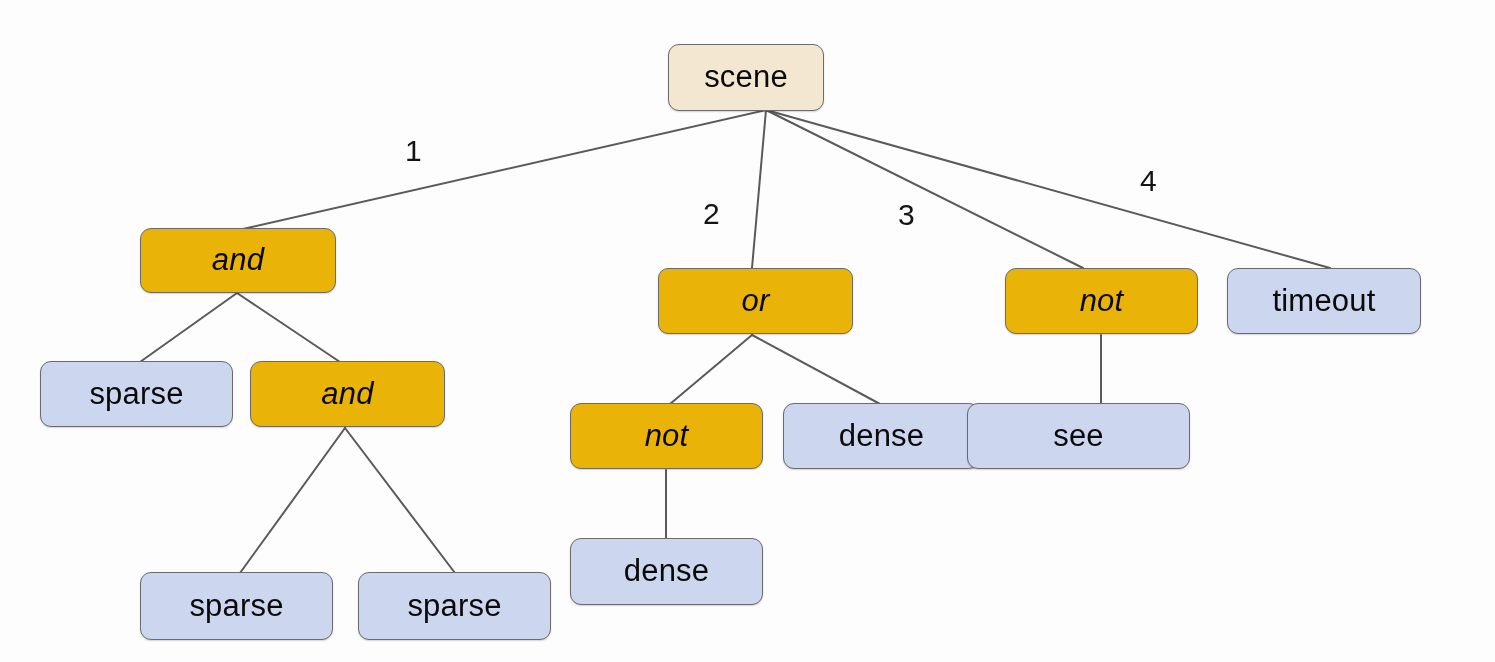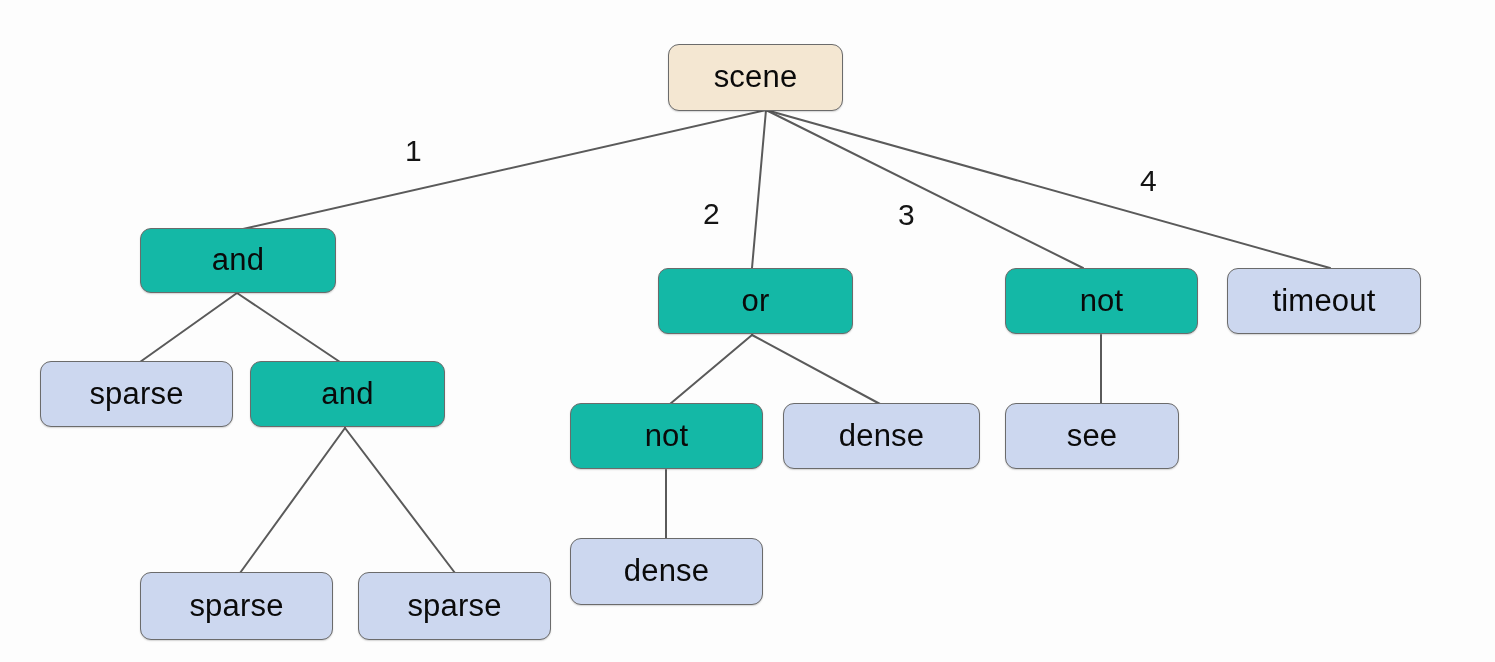--- a/index.html
+++ b/index.html
@@ -40,21 +40,21 @@
     color: #0a0a0a;
     letter-spacing: 0.2px;
     box-shadow: 0 1px 1.5px rgba(0,0,0,0.17);
     user-select: none;
   }
   .node-label {
     display: block;
     transform: translateY(-1px);
   }
   .fill-root     { background: #f4e7d2; }
-  .fill-operator { background: #14b8a6; }
+  .fill-operator { background: #eab308; font-style: italic; }
   .fill-leaf     { background: #ccd7ef; }
 
   .edge-label {
     position: absolute;
     font-size: 30px;
     line-height: 1;
     color: #141414;
     user-select: none;
     white-space: nowrap;
   }
@@ -71,21 +71,21 @@
       <line x1="237" y1="293" x2="140" y2="362" stroke="#5a5a5a" stroke-width="2" stroke-linecap="round"></line>
       <line x1="237" y1="293" x2="340" y2="362" stroke="#5a5a5a" stroke-width="2" stroke-linecap="round"></line>
       <line x1="345" y1="428" x2="240" y2="573" stroke="#5a5a5a" stroke-width="2" stroke-linecap="round"></line>
       <line x1="345" y1="428" x2="455" y2="573" stroke="#5a5a5a" stroke-width="2" stroke-linecap="round"></line>
       <line x1="752" y1="335" x2="670" y2="404" stroke="#5a5a5a" stroke-width="2" stroke-linecap="round"></line>
       <line x1="752" y1="335" x2="880" y2="404" stroke="#5a5a5a" stroke-width="2" stroke-linecap="round"></line>
       <line x1="666" y1="470" x2="666" y2="539" stroke="#5a5a5a" stroke-width="2" stroke-linecap="round"></line>
       <line x1="1101" y1="335" x2="1101" y2="404" stroke="#5a5a5a" stroke-width="2" stroke-linecap="round"></line>
     </svg>
   <div id="node-layer">
-      <div class="node fill-root" style="left: 668px; top: 44px; width: 175px; height: 67px; justify-content: center;">
+      <div class="node fill-root" style="left: 668px; top: 44px; width: 156px; height: 67px; justify-content: center;">
         <span class="node-label">scene</span>
       </div>
       <div class="node fill-operator" style="left: 140px; top: 228px; width: 196px; height: 65px;">
         <span class="node-label">and</span>
       </div>
       <div class="node fill-operator" style="left: 658px; top: 268px; width: 195px; height: 66px; border-radius: 10px;">
         <span class="node-label">or</span>
       </div>
       <div class="node fill-operator" style="left: 1005px; top: 268px; width: 193px; height: 66px;">
         <span class="node-label">not</span>
@@ -98,21 +98,21 @@
       </div>
       <div class="node fill-operator" style="left: 250px; top: 361px; width: 195px; height: 66px;">
         <span class="node-label">and</span>
       </div>
       <div class="node fill-operator" style="left: 570px; top: 403px; width: 193px; height: 66px;">
         <span class="node-label">not</span>
       </div>
       <div class="node fill-leaf" style="left: 783px; top: 403px; width: 197px; height: 66px;">
         <span class="node-label">dense</span>
       </div>
-      <div class="node fill-leaf" style="left: 1005px; top: 403px; width: 174px; height: 66px; justify-content: center;">
+      <div class="node fill-leaf" style="left: 967px; top: 403px; width: 223px; height: 66px; justify-content: center;">
         <span class="node-label">see</span>
       </div>
       <div class="node fill-leaf" style="left: 570px; top: 538px; width: 193px; height: 67px;">
         <span class="node-label">dense</span>
       </div>
       <div class="node fill-leaf" style="left: 140px; top: 572px; width: 193px; height: 68px;">
         <span class="node-label">sparse</span>
       </div>
       <div class="node fill-leaf" style="left: 358px; top: 572px; width: 193px; height: 68px;">
         <span class="node-label">sparse</span>

